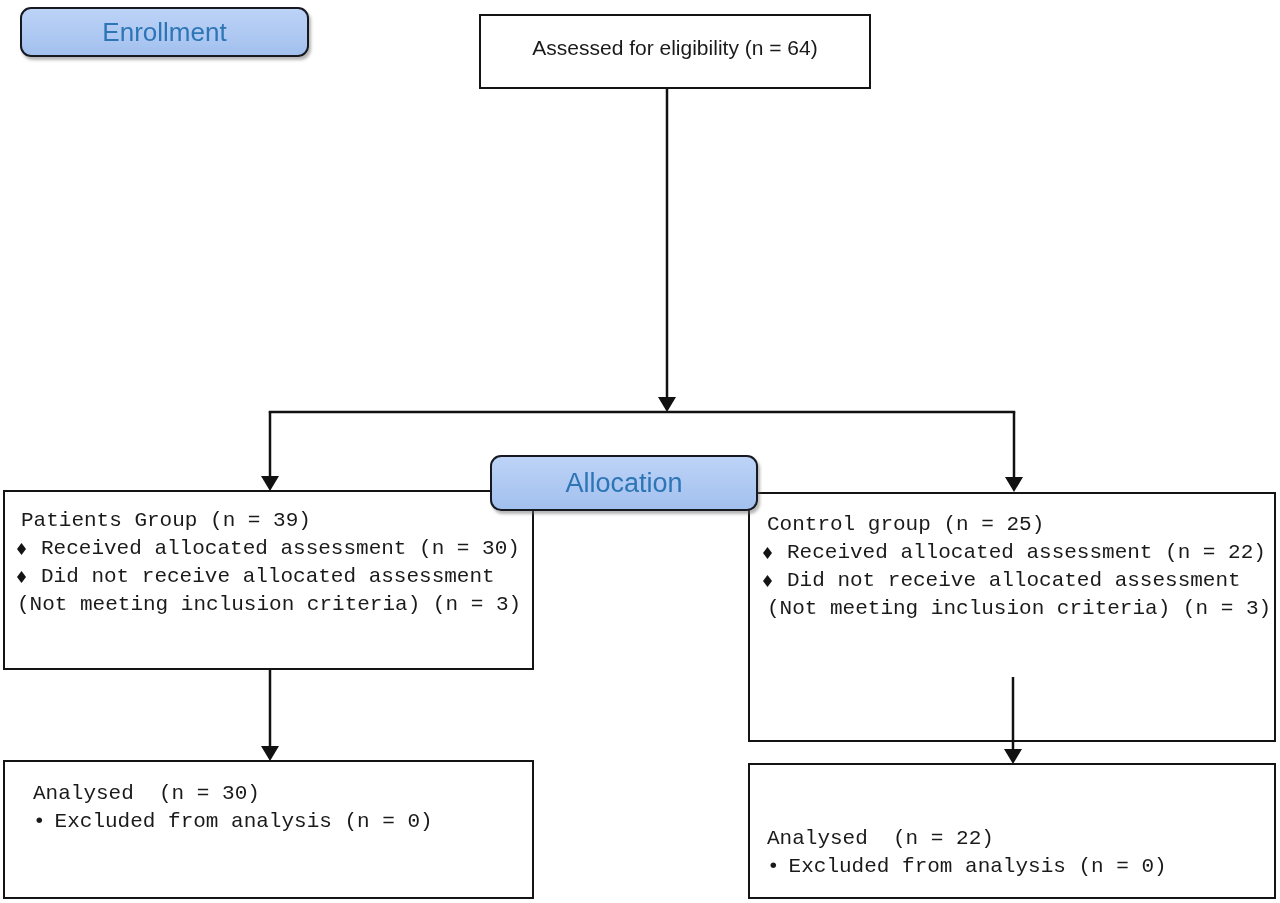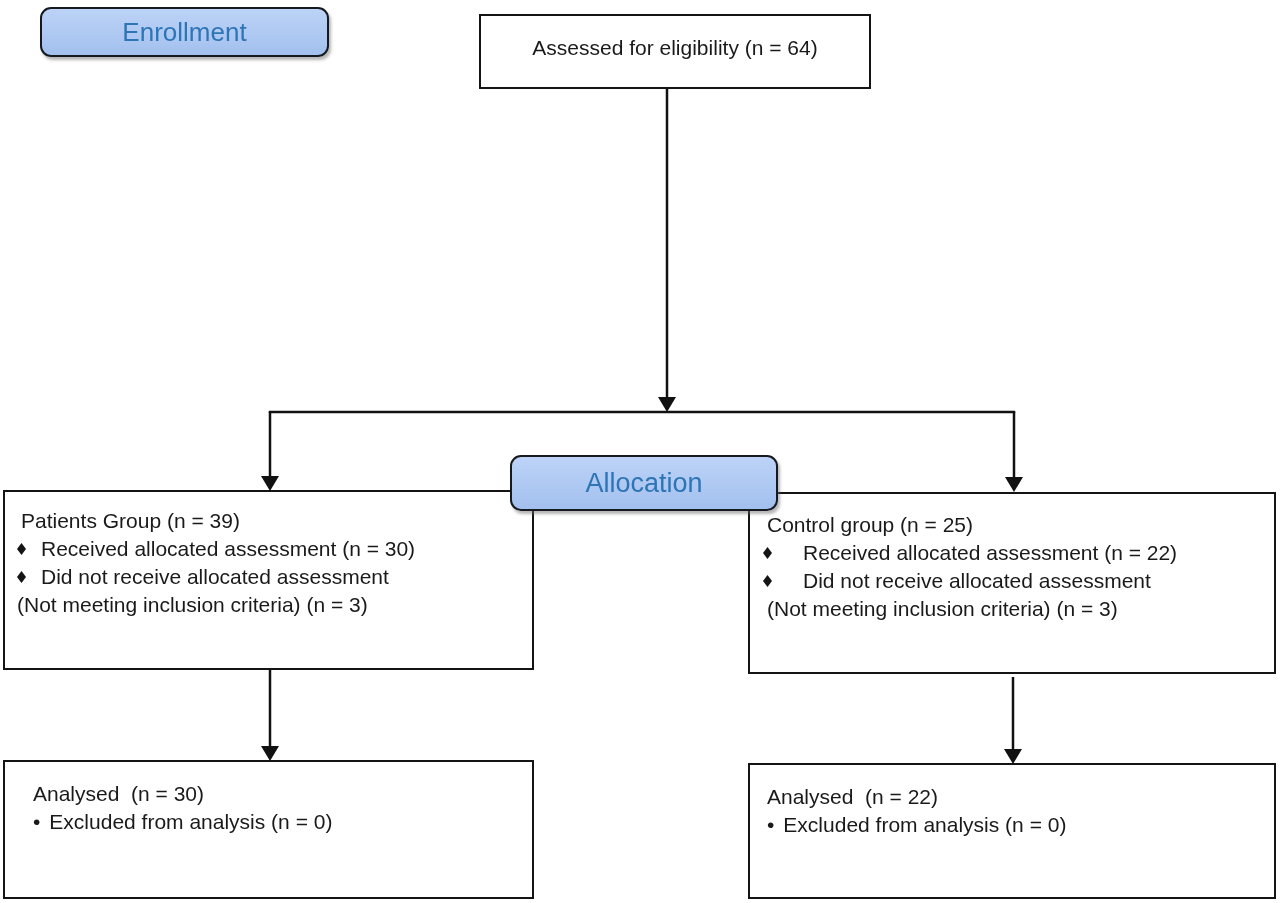--- a/index.html
+++ b/index.html
@@ -5,56 +5,55 @@
   html,body{margin:0;padding:0;background:#fff;}
   #stage{
     position:relative;width:1280px;height:903px;background:#ffffff;
     font-family:"Liberation Sans",sans-serif;overflow:hidden;
   }
   
   .box{
     position:absolute;background:#ffffff;border:2.5px solid #141414;
     color:#1a1a1a;font-size:21px;line-height:28px;box-sizing:border-box;z-index:1;
   }
-  .box .content{padding-top:15px;}
+  .box .content{padding-top:15px;font-family:Liberation Mono, monospace;}
   .line{white-space:pre-wrap;}
   .line.diamond{display:flex;align-items:center;}
   .dm{
     width:9px;height:12px;background:#141414;flex:0 0 auto;
     clip-path:polygon(50% 0,100% 50%,50% 100%,0 50%);
     margin-right:15px;
   }
   .dotb{margin-right:9px;}
   
   #box-assessed{
     left:479px;top:14px;width:392px;height:75px;
     display:flex;align-items:center;justify-content:center;
     padding-bottom:7px;font-size:21px;
   }
   #box-patients{left:3px;top:490px;width:531px;height:180px;}
   #box-patients .content{padding-left:16px;padding-top:15px;}
   #box-patients .line.diamond{margin-left:-4px;}
   #box-patients .line.cont{margin-left:-4px;}
-  #box-control{left:748px;top:492px;width:528px;height:182px;}
+  #box-control{left:748px;top:492px;width:528px;height:250px;}
   #box-control .content{padding-left:17px;padding-top:17px;}
-  #box-control .line.diamond{margin-left:-4px;gap:16px;}
+  #box-control .line.diamond{margin-left:-4px;}
   #box-control .line.cont{}
   #box-analysed-left{left:3px;top:760px;width:531px;height:139px;}
   #box-analysed-left .content{padding-left:28px;padding-top:18px;}
   #box-analysed-right{left:748px;top:763px;width:528px;height:136px;}
-  #box-analysed-right .content{padding-left:17px;padding-top:18px;}
+  #box-analysed-right .content{padding-left:17px;padding-top:18px;margin-top:42px;}
   
   .pill{
     position:absolute;z-index:3;box-sizing:border-box;
     border:2.5px solid #161a20;border-radius:11px;
     background:linear-gradient(#bdd3f7,#a2c0ee);
     color:#2e75b6;font-size:26px;
     display:flex;align-items:center;justify-content:center;
     box-shadow:2px 3px 3px rgba(110,110,110,.5);
-    margin-left:20px;
   }
   #pill-enrollment{left:20px;top:7px;width:289px;height:50px;}
   #pill-allocation{left:490px;top:455px;width:268px;height:56px;font-size:27px;justify-content:center;}
   #pill-analysis{left:503px;top:714px;width:271px;height:59px;font-size:27px;}
   
   #connectors{position:absolute;left:0;top:0;z-index:2;pointer-events:none;}
   #connectors line{stroke:#111111;stroke-width:2.5;}
   #connectors polygon{fill:#111111;}
 </style>
 </head>

